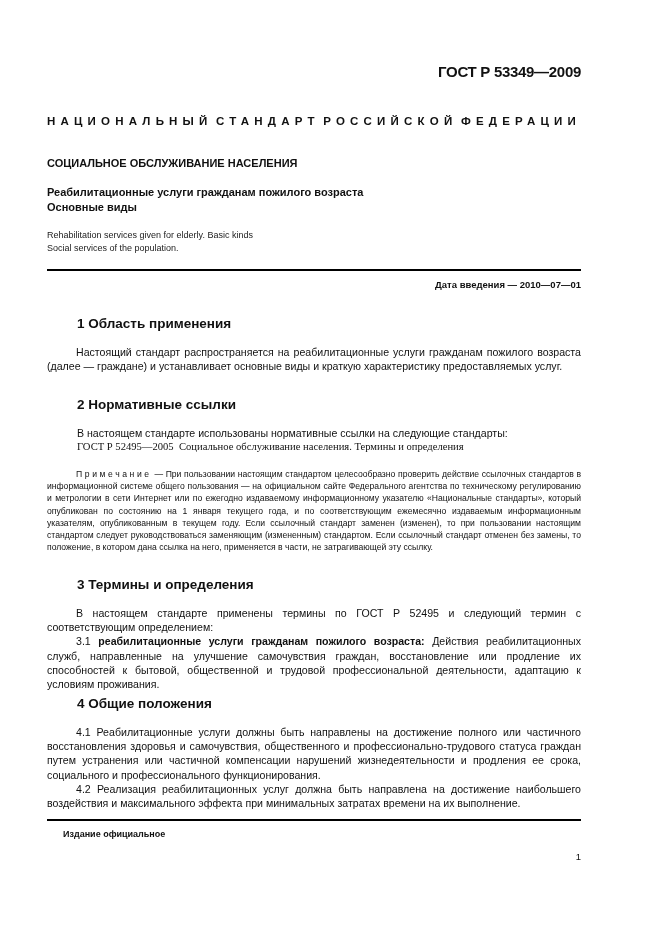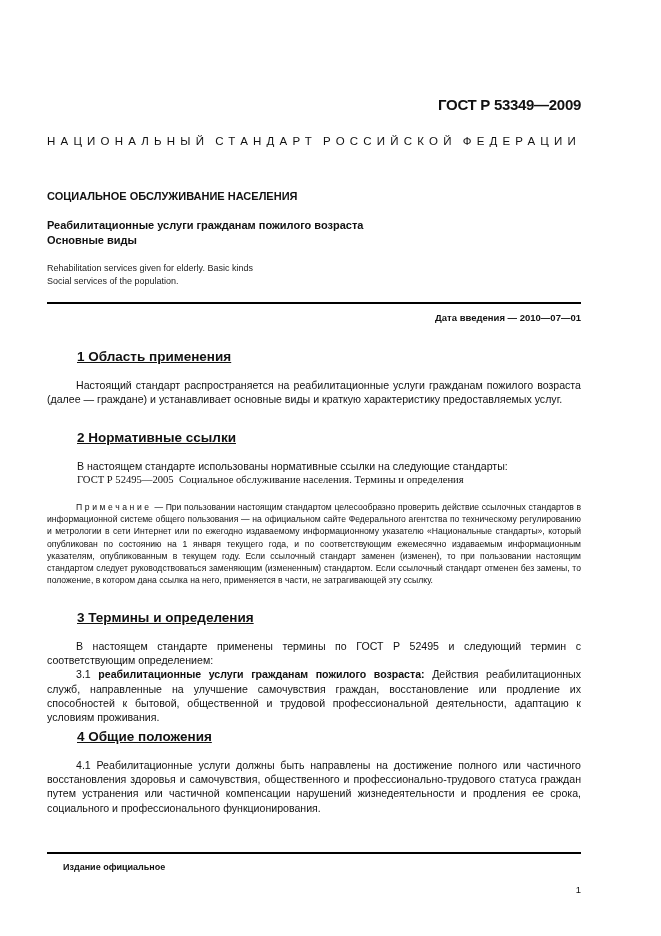--- a/index.html
+++ b/index.html
@@ -1,29 +1,29 @@
 <!DOCTYPE html>
 <html><head>
 <meta charset="utf-8">
 <style>
   html, body { margin: 0; padding: 0; background: #ffffff; }
   body { width: 661px; height: 936px; position: relative; overflow: hidden;
          font-family: "Liberation Sans", sans-serif; color: #111; }
-  .abs { position: absolute; margin-top: 33px; }
+  .abs { position: absolute; }
   .doc-number { right: 80px; top: 63px; font-size: 15px; font-weight: bold; letter-spacing: -0.3px; }
-  .national { left: 47px; right: 80px; top: 102px; font-size: 11.5px; font-weight: normal;
+  .national { left: 47px; right: 80px; top: 115px; font-size: 11.5px; font-weight: bold;
               display: flex; justify-content: space-between; letter-spacing: 0; align-items: center; }
   .national span { letter-spacing: 5.2px; }
   .center { left: 47px; right: 81px; }
   .title-main { top: 157px; font-size: 11px; font-weight: bold; }
   .title-sub { top: 185px; font-size: 11px; font-weight: bold; line-height: 15px; }
   .title-en { top: 229px; font-size: 9px; line-height: 13px; color: #222; }
   .rule { left: 47px; width: 534px; height: 2px; background: #000; }
   .date { right: 80px; top: 279px; font-size: 9.5px; font-weight: bold; }
-  .h2 { left: 77px; font-size: 13.5px; font-weight: bold; text-decoration: underline; }
+  .h2 { left: 77px; font-size: 13.5px; font-weight: bold; }
   .para { left: 47px; width: 534px; font-size: 10.6px; line-height: 14.2px; text-align: justify; }
   .para p { margin: 0; text-indent: 29px; }
   .ref { left: 77px; font-size: 10.6px; line-height: 14.2px; }
   .note { left: 47px; width: 534px; font-size: 8.6px; line-height: 12.2px; text-align: justify; }
   .note p { margin: 0; text-indent: 29px; }
   .spaced { letter-spacing: 2.6px; }
   .bold { font-weight: bold; }
   .footer-label { left: 63px; top: 829px; font-size: 9px; font-weight: bold; }
   .page-num { right: 80px; top: 851px; font-size: 9.5px; }
 </style>
@@ -69,17 +69,18 @@
 
 <div class="abs h2" style="top:577px;">3  Термины и определения</div>
 <div class="abs para" style="top:606px;">
   <p>В настоящем стандарте применены термины по ГОСТ Р 52495 и следующий термин с соответствующим определением:</p>
   <p><span>3.1 </span><span class="bold">реабилитационные услуги гражданам пожилого возраста:</span><span> Действия реабилитационных служб, направленные на улучшение самочувствия граждан, восстановление или продление их способностей к бытовой, общественной и трудовой профессиональной деятельности, адаптацию к условиям проживания.</span></p>
 </div>
 
 <div class="abs h2" style="top:696px;text-align:center;">4  Общие положения</div>
 <div class="abs para" style="top:725px;">
   <p>4.1  Реабилитационные услуги должны быть направлены на достижение полного или частичного восстановления здоровья и самочувствия, общественного и профессионально-трудового статуса граждан путем устранения или частичной компенсации нарушений жизнедеятельности и продления ее срока, социального и профессионального функционирования.</p>
+  <p>4.2  Реализация реабилитационных услуг должна быть направлена на достижение наибольшего воздействия и максимального эффекта при минимальных затратах времени на их выполнение.</p>
 </div>
 
 <div class="abs rule" style="top:819px;"></div>
 <div class="abs footer-label">Издание официальное</div>
 <div class="abs page-num">1</div>
 
 </body></html>

